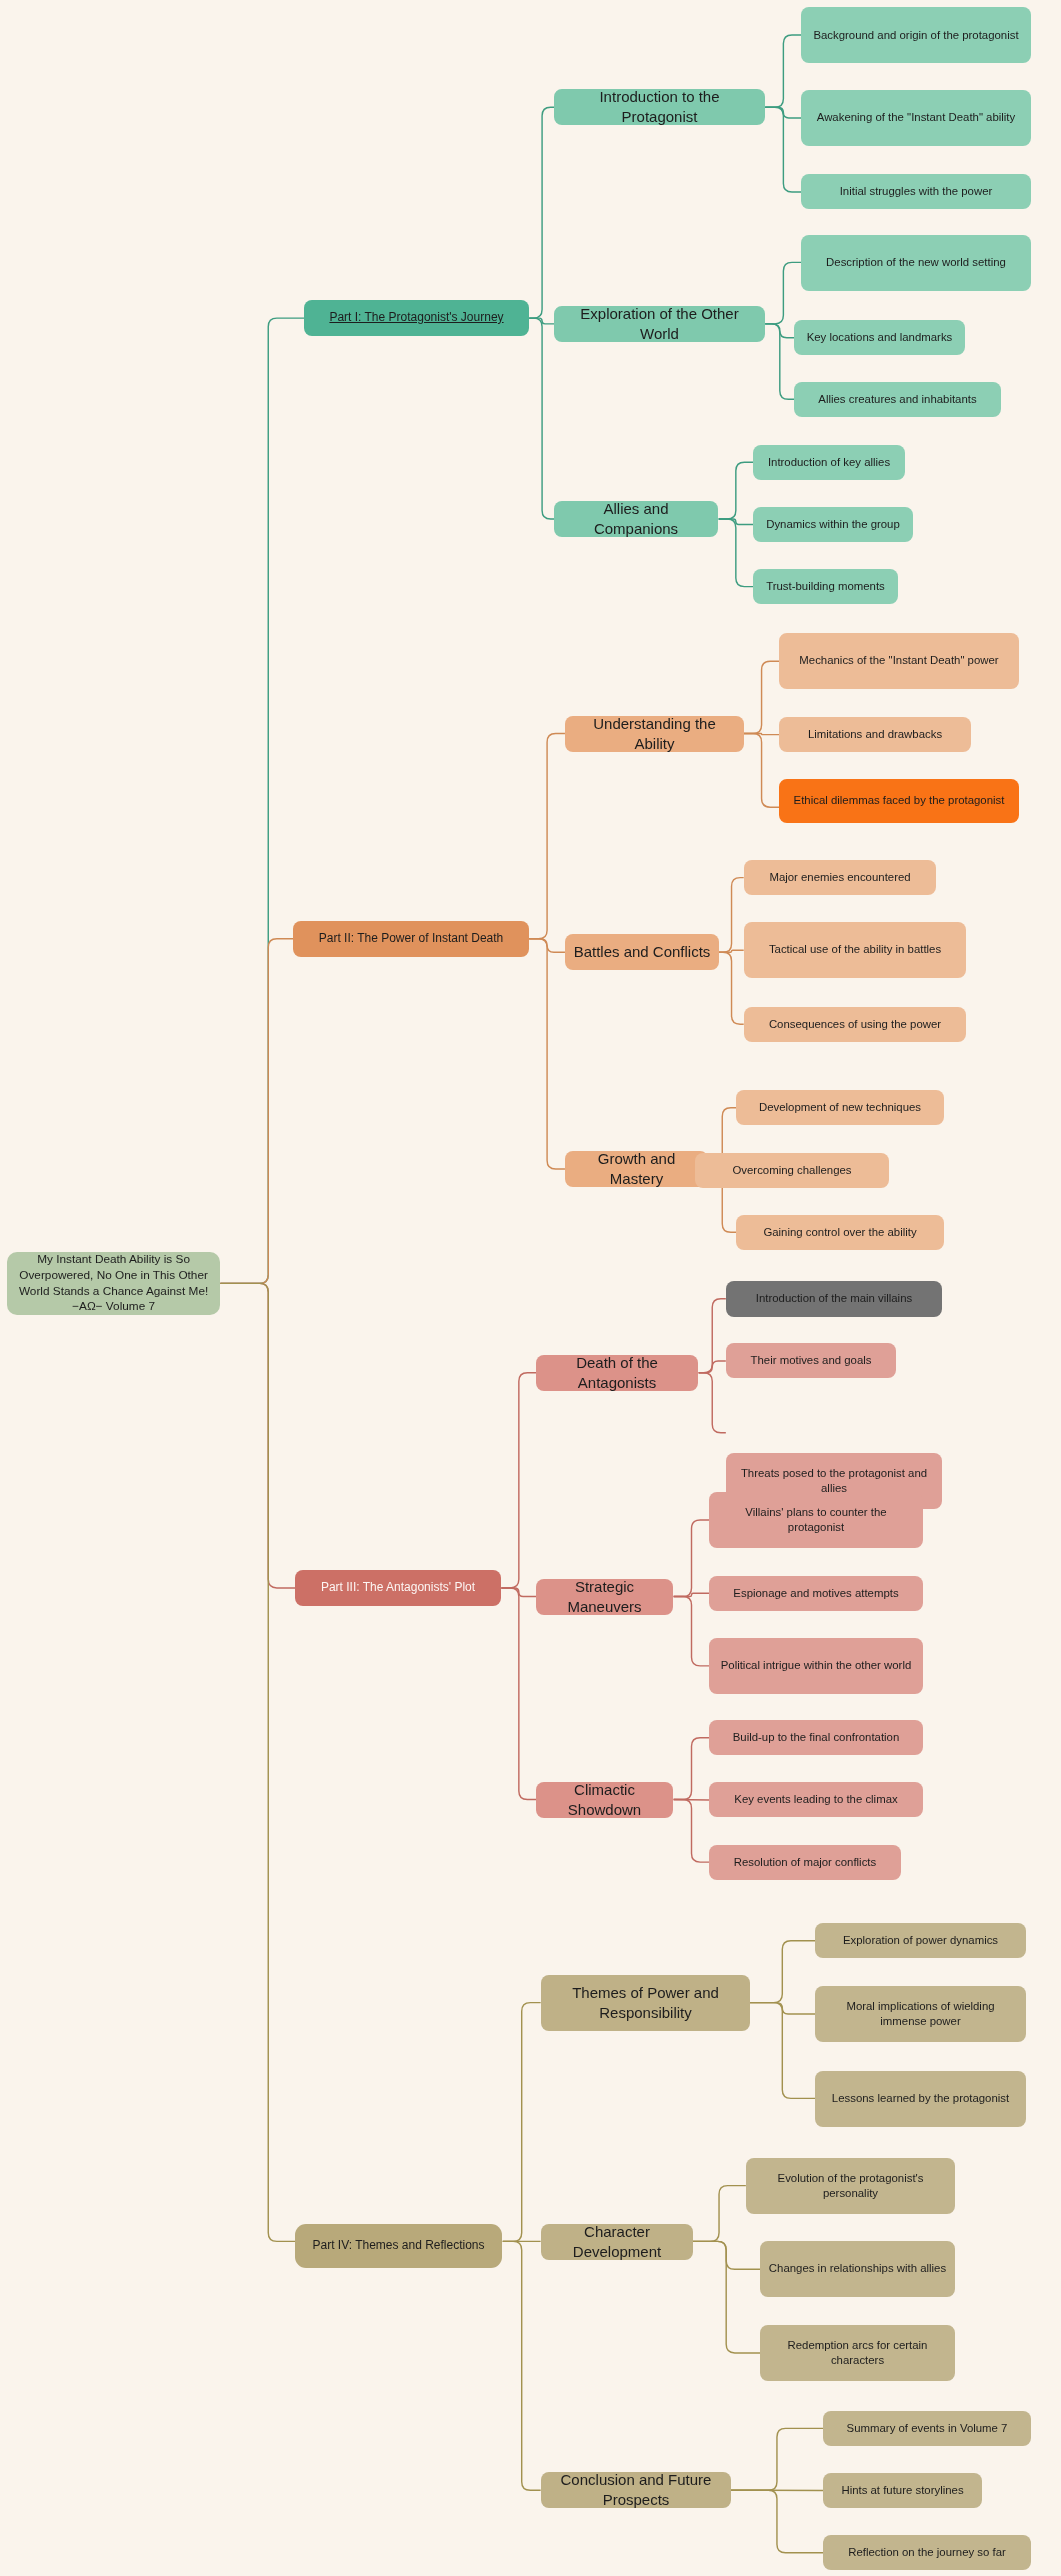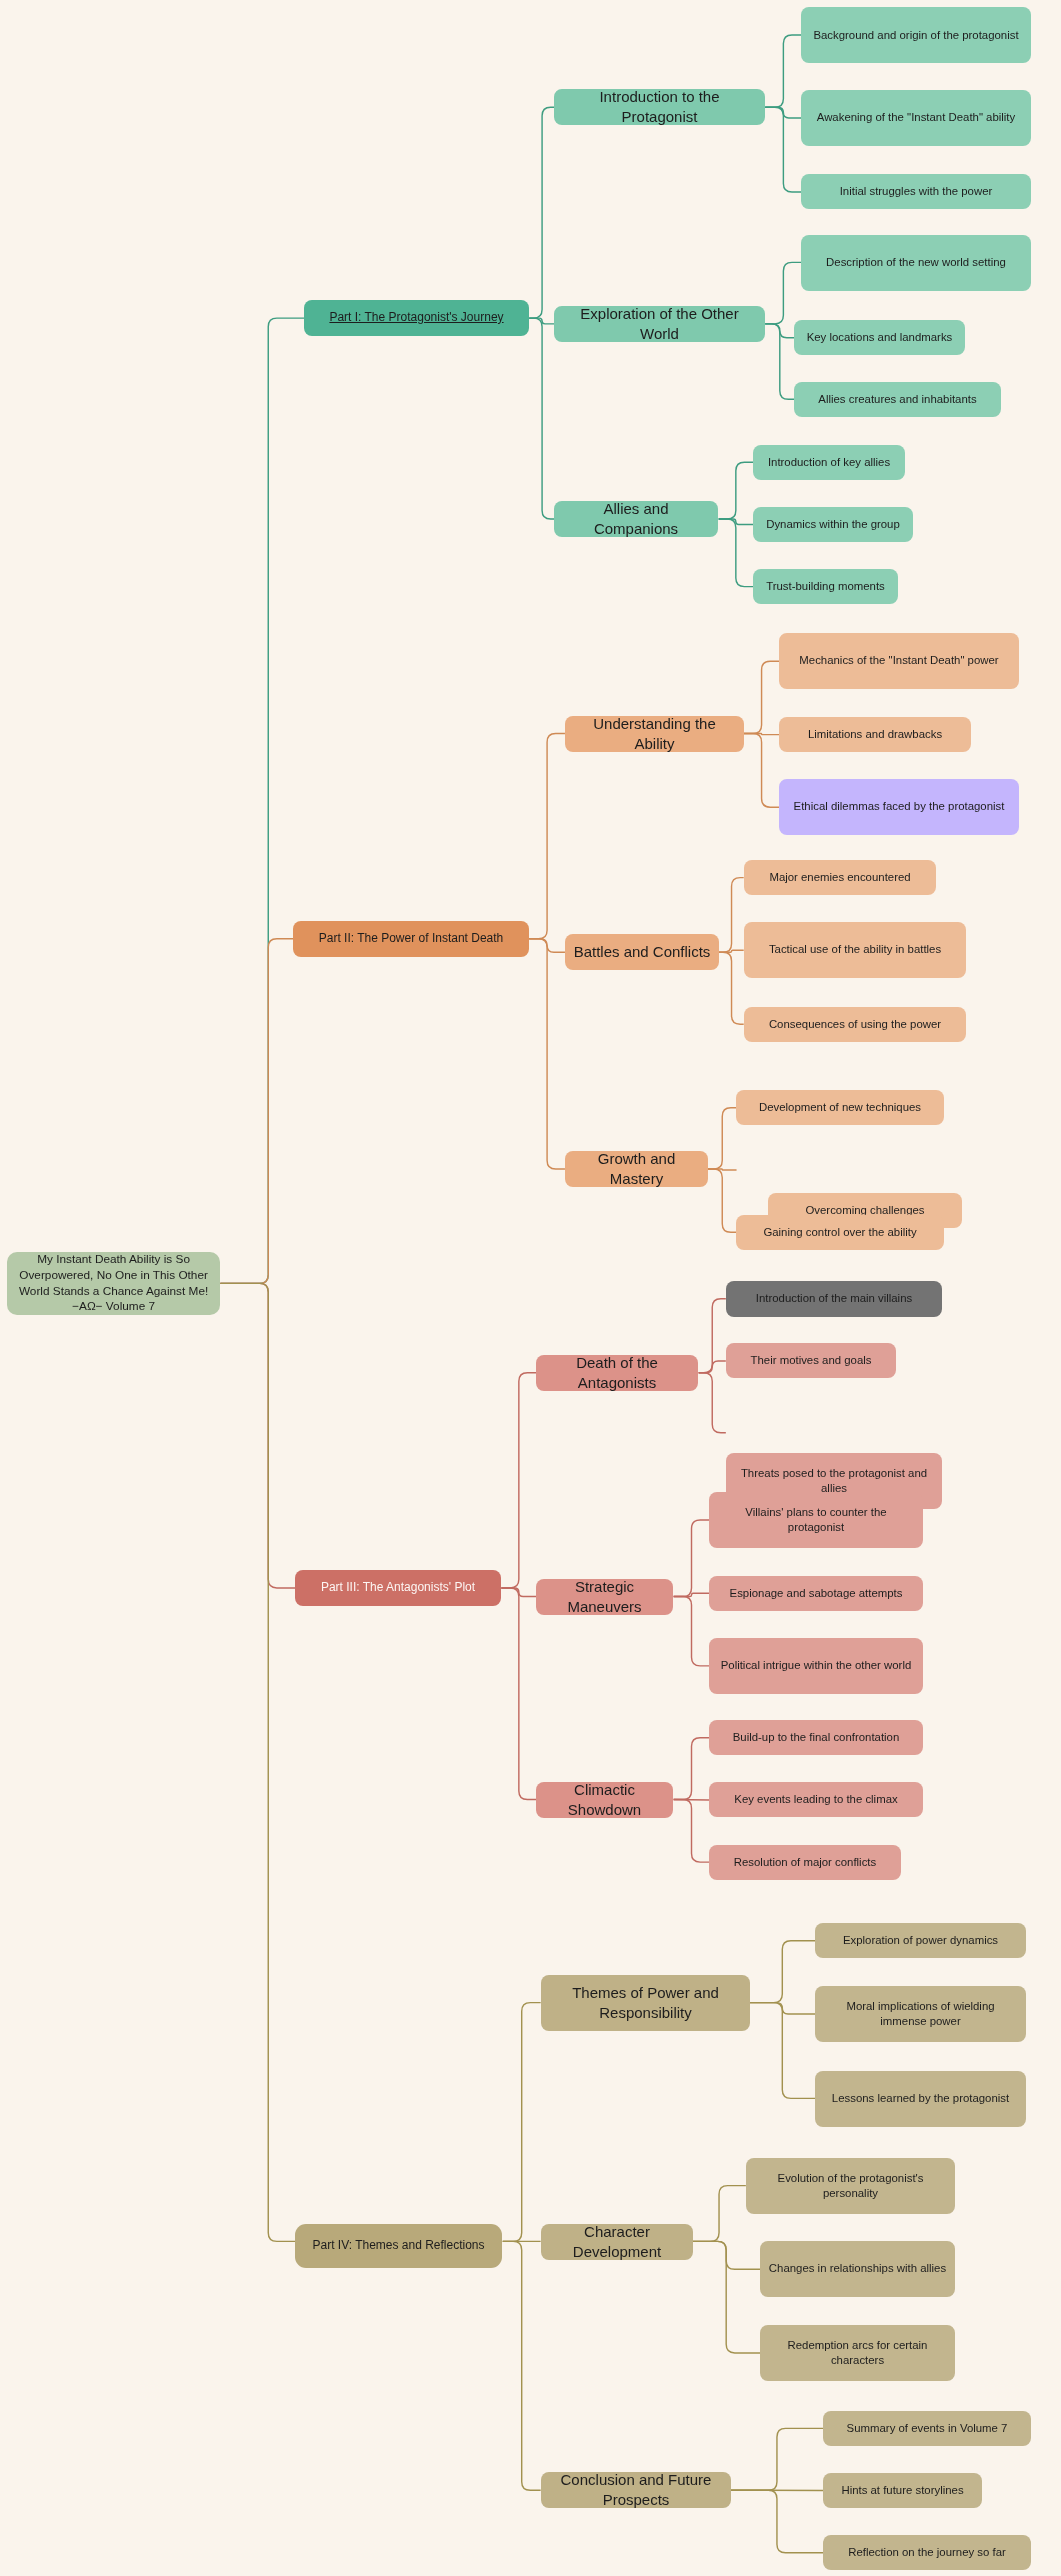--- a/index.html
+++ b/index.html
@@ -134,42 +134,42 @@
       </div>
       <div class="node lvl2" style="left: 565px; top: 716px; width: 179px; height: 36px; background: rgb(234, 173, 129);">
         <span>Understanding the Ability</span>
       </div>
       <div class="node lvl3" style="left: 779px; top: 633px; width: 240px; height: 56px; background: rgb(237, 188, 151);">
         <span>Mechanics of the "Instant Death" power</span>
       </div>
       <div class="node lvl3" style="left: 779px; top: 717px; width: 192px; height: 35px; background: rgb(237, 188, 151);">
         <span>Limitations and drawbacks</span>
       </div>
-      <div class="node lvl3" style="left: 779px; top: 779px; width: 240px; height: 56px; background: #c4b5fd;">
+      <div class="node lvl3" style="left: 779px; top: 779px; width: 240px; height: 44px; background: #f97316;">
         <span>Ethical dilemmas faced by the protagonist</span>
       </div>
       <div class="node lvl2" style="left: 565px; top: 934px; width: 154px; height: 36px; background: rgb(234, 173, 129);">
         <span>Battles and Conflicts</span>
       </div>
       <div class="node lvl3" style="left: 744px; top: 860px; width: 192px; height: 35px; background: rgb(237, 188, 151);">
         <span>Major enemies encountered</span>
       </div>
       <div class="node lvl3" style="left: 744px; top: 922px; width: 222px; height: 56px; background: rgb(237, 188, 151);">
         <span>Tactical use of the ability in battles</span>
       </div>
       <div class="node lvl3" style="left: 744px; top: 1007px; width: 222px; height: 35px; background: rgb(237, 188, 151);">
         <span>Consequences of using the power</span>
       </div>
       <div class="node lvl2" style="left: 565px; top: 1151px; width: 143px; height: 36px; background: rgb(234, 173, 129);">
         <span>Growth and Mastery</span>
       </div>
       <div class="node lvl3" style="left: 736px; top: 1090px; width: 208px; height: 35px; background: rgb(237, 188, 151);">
         <span>Development of new techniques</span>
       </div>
-      <div class="node lvl3" style="left: 768px; top: 1153px; width: 194px; height: 35px; background: rgb(237, 188, 151); margin-top: 40px;">
+      <div class="node lvl3" style="left: 695px; top: 1153px; width: 194px; height: 35px; background: rgb(237, 188, 151);">
         <span>Overcoming challenges</span>
       </div>
       <div class="node lvl3" style="left: 736px; top: 1215px; width: 208px; height: 35px; background: rgb(237, 188, 151);">
         <span>Gaining control over the ability</span>
       </div>
       <div class="node lvl1 light-text" style="left: 295px; top: 1570px; width: 206px; height: 36px; background: rgb(204, 112, 102);">
         <span>Part III: The Antagonists' Plot</span>
       </div>
       <div class="node lvl2" style="left: 536px; top: 1355px; width: 162px; height: 36px; background: rgb(220, 146, 137);">
         <span>Death of the Antagonists</span>
@@ -183,21 +183,21 @@
       <div class="node lvl3" style="left: 726px; top: 1405px; width: 216px; height: 56px; background: rgb(223, 160, 151); margin-top: 48px;">
         <span>Threats posed to the protagonist and allies</span>
       </div>
       <div class="node lvl2" style="left: 536px; top: 1579px; width: 137px; height: 36px; background: rgb(220, 146, 137);">
         <span>Strategic Maneuvers</span>
       </div>
       <div class="node lvl3" style="left: 709px; top: 1492px; width: 214px; height: 56px; background: rgb(223, 160, 151);">
         <span>Villains' plans to counter the protagonist</span>
       </div>
       <div class="node lvl3" style="left: 709px; top: 1576px; width: 214px; height: 35px; background: rgb(223, 160, 151);">
-        <span>Espionage and sabotage attempts</span>
+        <span>Espionage and motives attempts</span>
       </div>
       <div class="node lvl3" style="left: 709px; top: 1638px; width: 214px; height: 56px; background: rgb(223, 160, 151);">
         <span>Political intrigue within the other world</span>
       </div>
       <div class="node lvl2" style="left: 536px; top: 1782px; width: 137px; height: 36px; background: rgb(220, 146, 137);">
         <span>Climactic Showdown</span>
       </div>
       <div class="node lvl3" style="left: 709px; top: 1720px; width: 214px; height: 35px; background: rgb(223, 160, 151);">
         <span>Build-up to the final confrontation</span>
       </div>

